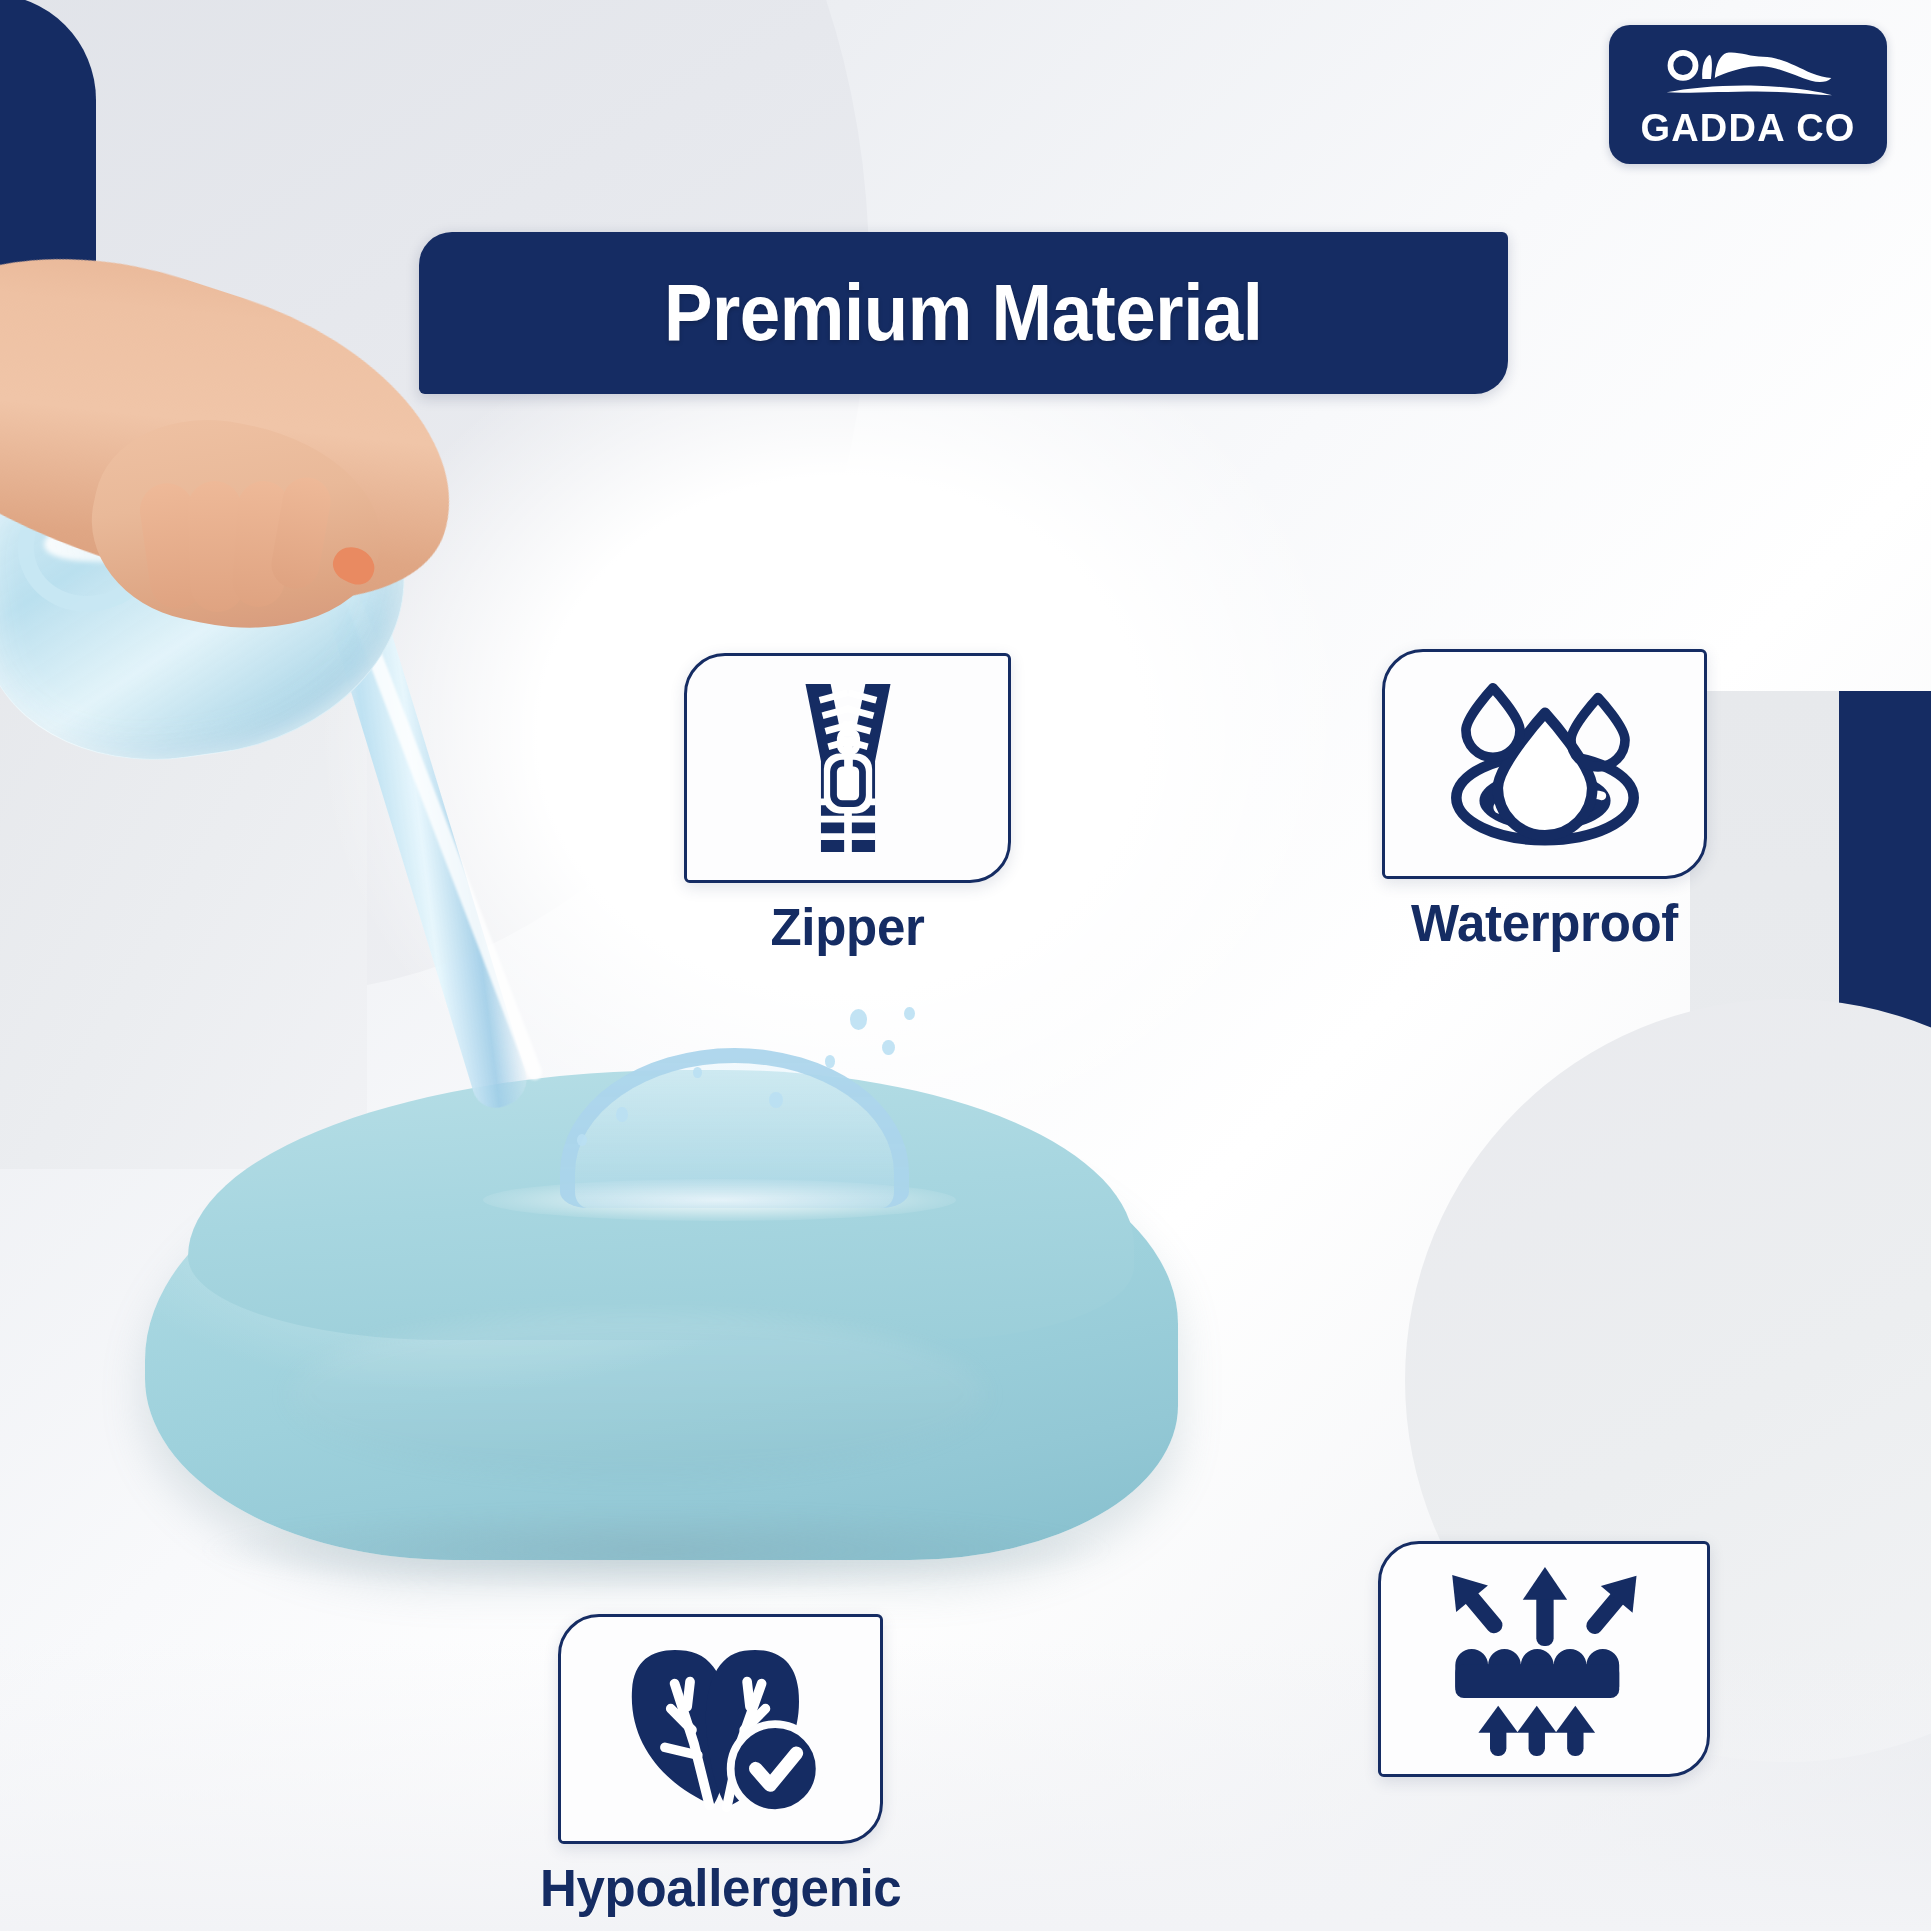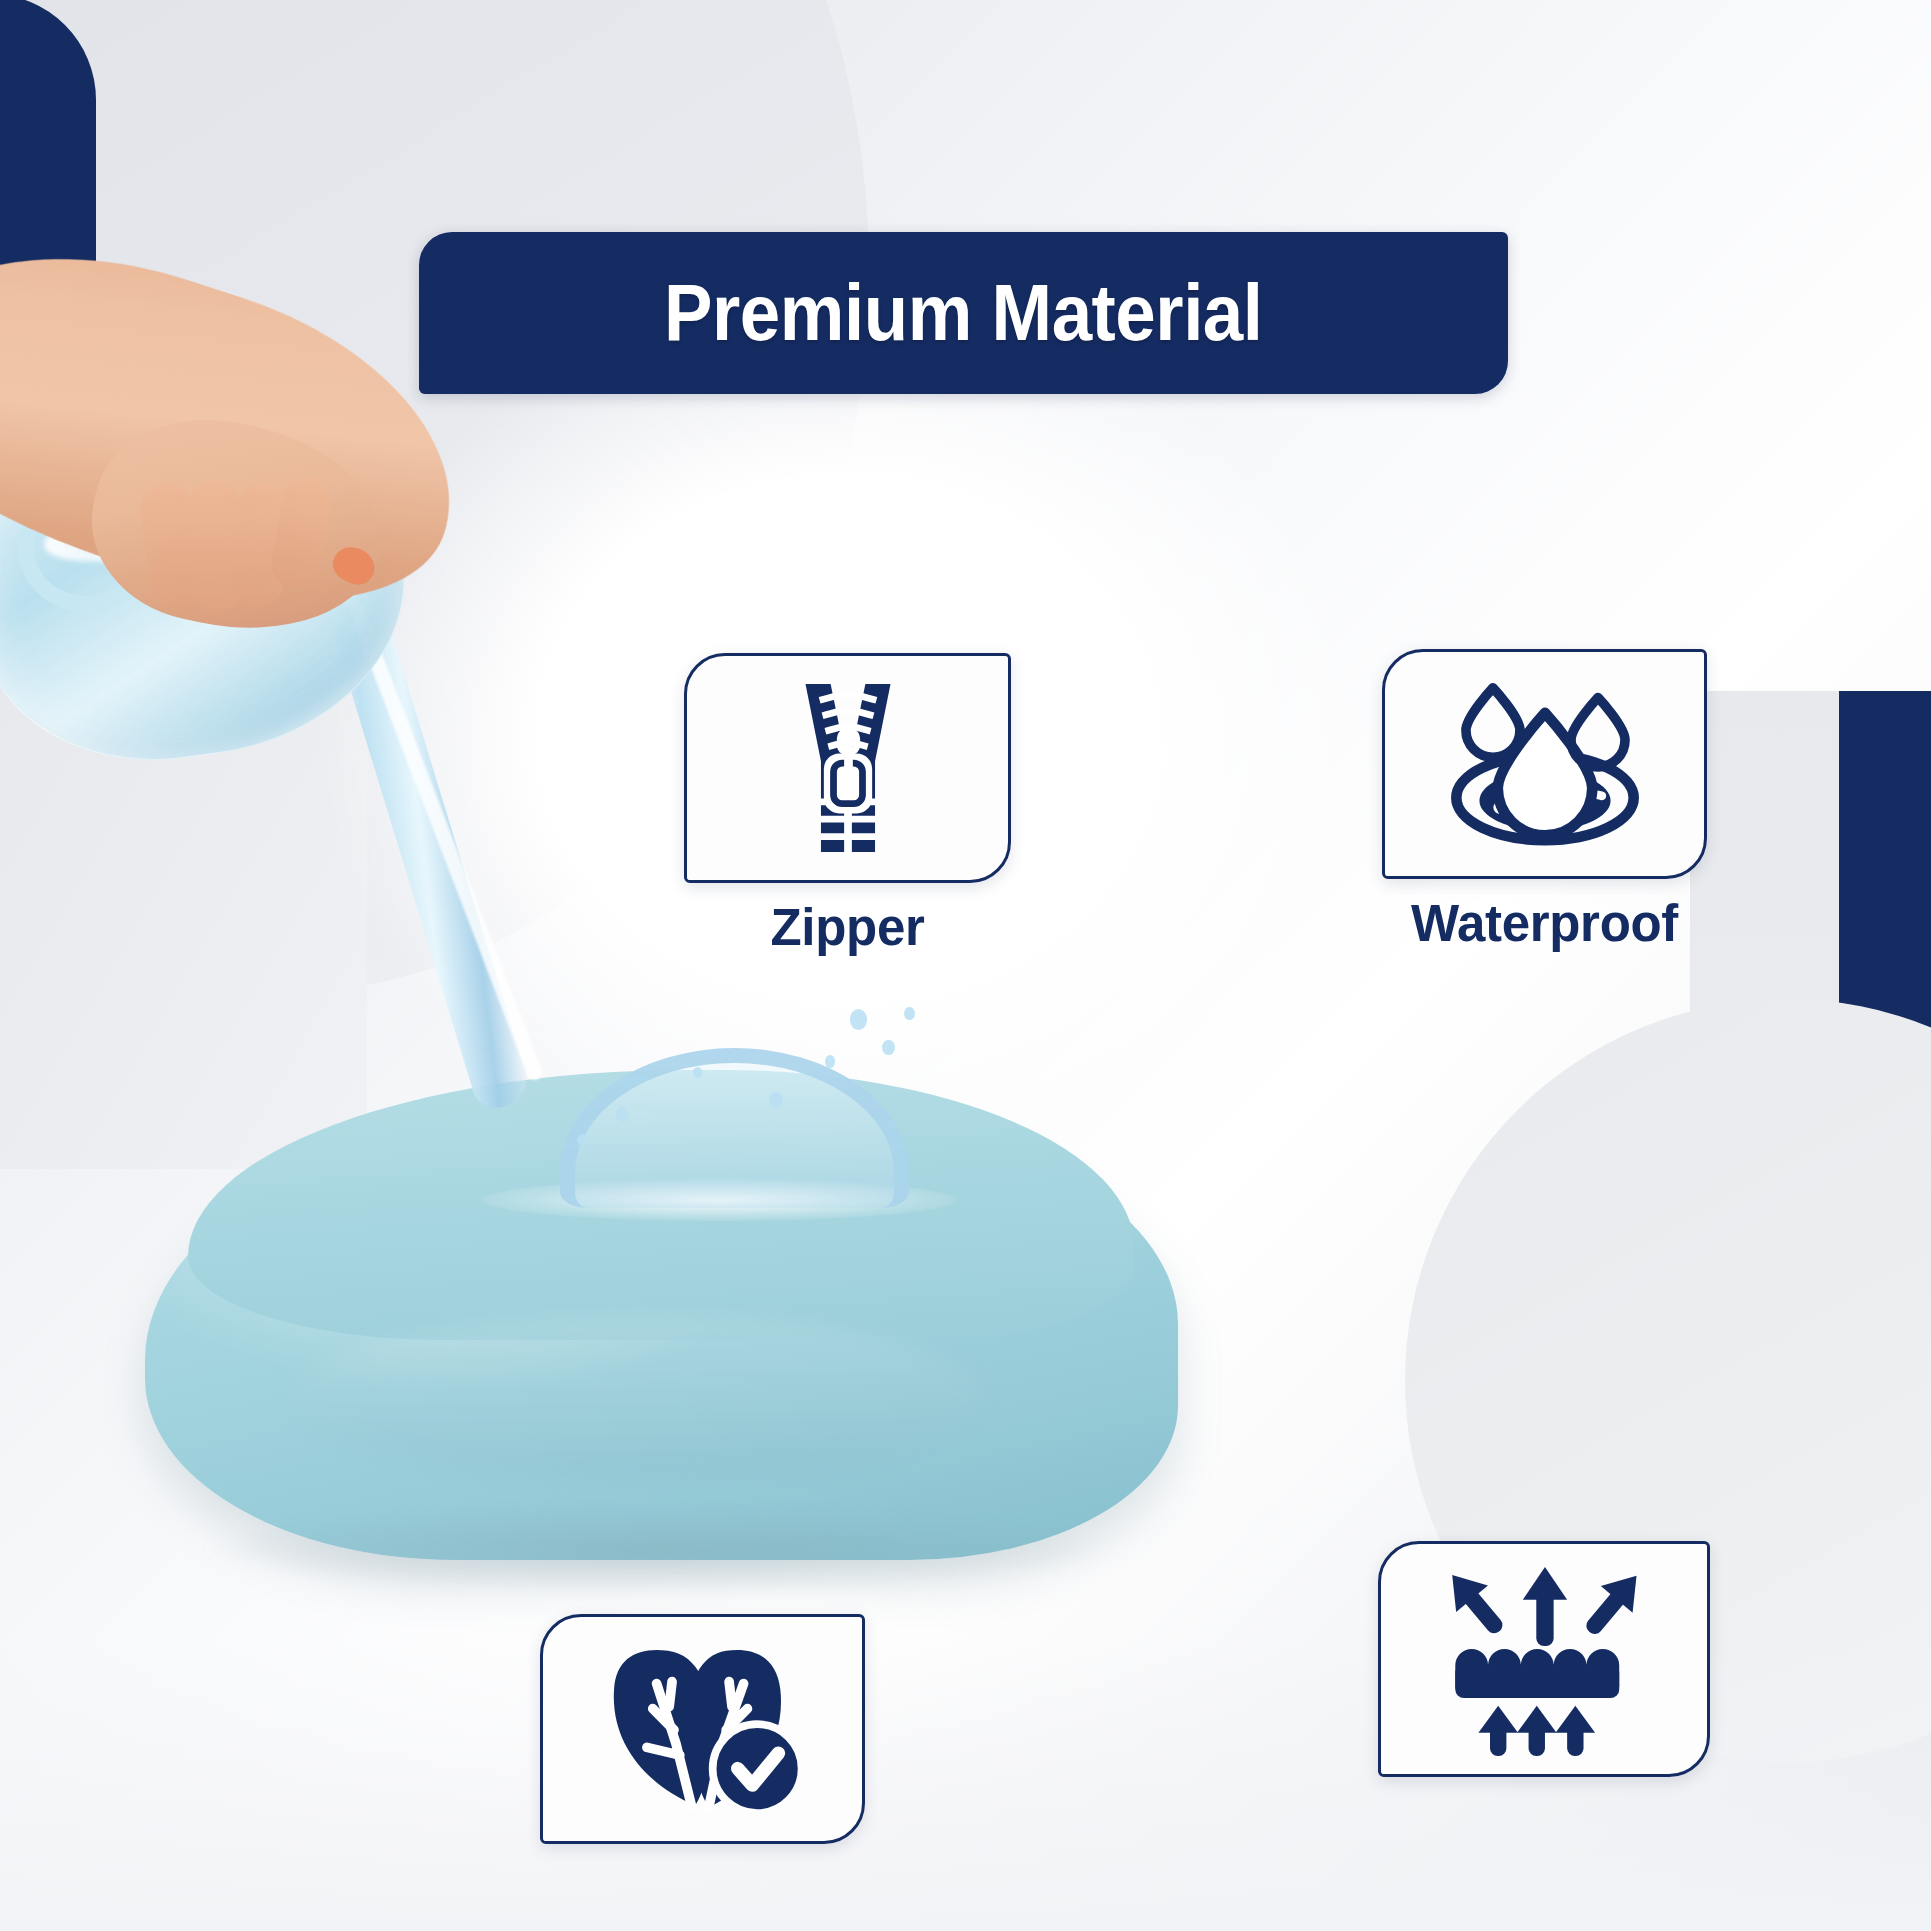--- a/index.html
+++ b/index.html
@@ -258,20 +258,30 @@
 
     <div class="arm"></div>
     <div class="hand"></div>
     <div class="finger f1"></div>
     <div class="finger f2"></div>
     <div class="finger f3"></div>
     <div class="finger f4"></div>
     <div class="nail"></div>
   </div>
 
+  <div class="logo-box">
+    <svg class="logo-mark" viewBox="0 0 190 62">
+      <circle cx="27" cy="20" r="13" fill="none" stroke="#ffffff" stroke-width="6"></circle>
+      <path d="M47 34 C46 20 50 11 55 9 C58 14 57 25 56 34 Z" fill="#ffffff"></path>
+      <path d="M60 33 C61 18 66 9 72 7 C84 5 96 11 110 11 C128 11 146 22 160 28 C168 31 175 33 181 33
+               C176 38 168 38 160 36 C145 32 128 22 110 21 C96 20 84 24 74 27 C68 29 63 31 60 33 Z" fill="#ffffff"></path>
+      <path d="M10 48 C34 43 70 40 104 41 C136 42 164 46 182 51 C160 50 132 47 104 47 C70 47 34 49 10 48 Z" fill="#ffffff"></path>
+    </svg>
+    <span class="logo-text">GADDA CO</span>
+  </div>
 
   <div class="title-banner">
     <span class="title-text">Premium Material</span>
   </div>
 
   <div class="feature" id="feat-zipper">
     <div class="card">
       <svg width="170" height="180" viewBox="0 0 176 186">
         <g fill="#152c63">
           <path d="M44 6 L70 6 L86 84 L86 180 L60 180 L60 86 Z"></path>
@@ -327,20 +337,21 @@
           <path d="M85 70 L88 44"></path>
           <path d="M126 174 L140 108 L162 46"></path>
           <path d="M138 120 L172 112"></path>
           <path d="M144 94 L166 72"></path>
           <path d="M150 70 L147 44"></path>
         </g>
         <circle cx="176" cy="134" r="46" fill="#152c63" stroke="#fdfdfe" stroke-width="8"></circle>
         <path d="M156 134 l15 17 l27 -33" stroke="#ffffff" stroke-width="14" fill="none" stroke-linecap="round" stroke-linejoin="round"></path>
       </svg>
     </div>
+    <span class="feature-label">Hypoallergenic</span>
   </div>
 
   <div class="feature" id="feat-breathable">
     <div class="card">
       <svg width="216" height="193" viewBox="0 0 224 200">
         <g fill="#152c63">
 
           <g transform="rotate(-40 46 48)">
             <rect x="38" y="16" width="17" height="62" rx="8"></rect>
             <path d="M46.5 2 L68 34 L25 34 Z"></path>

